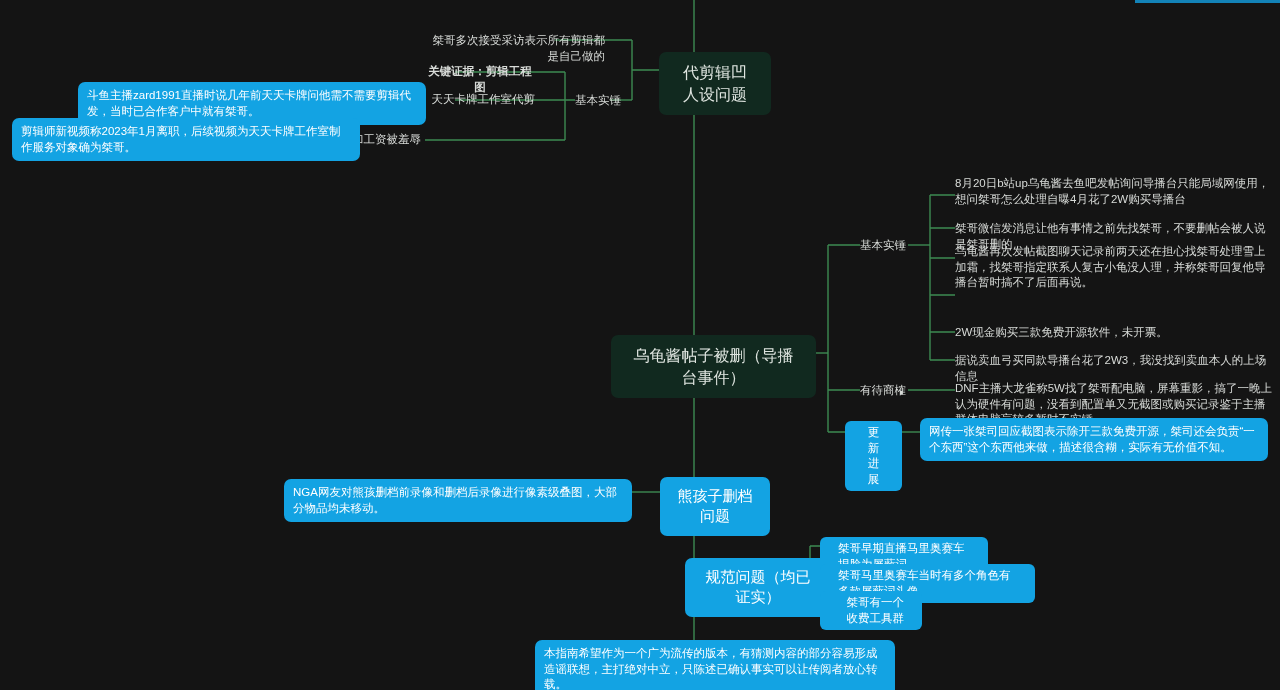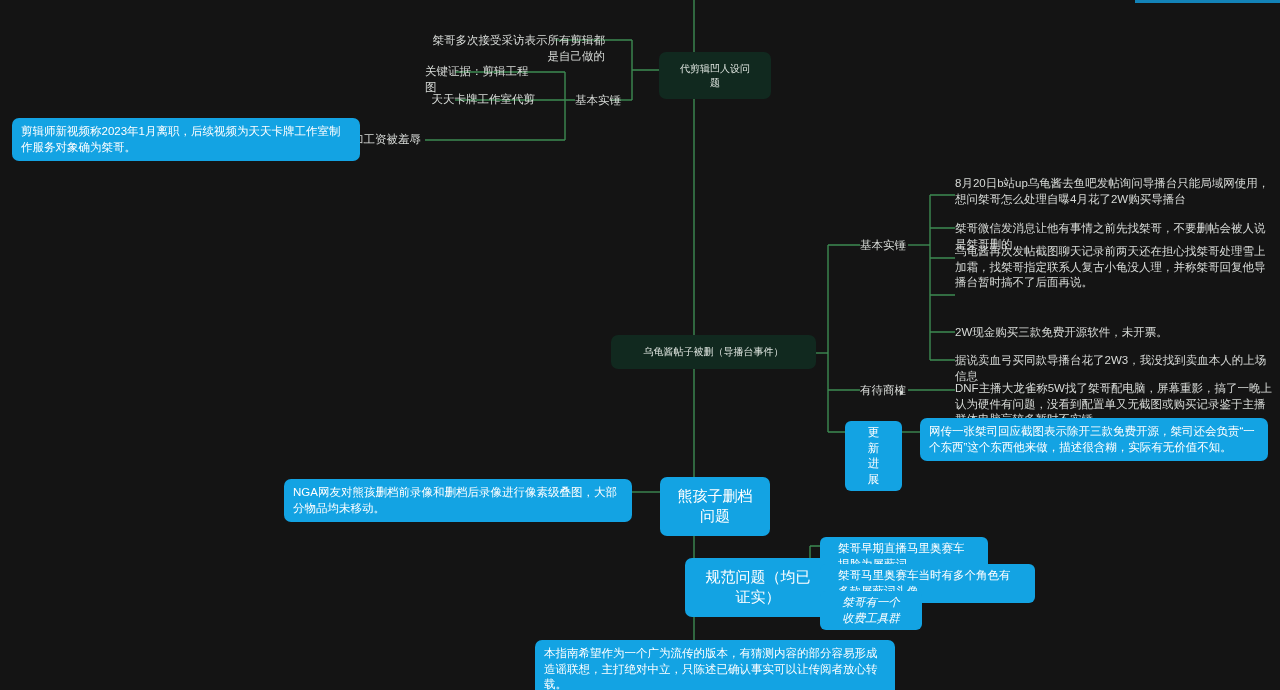--- a/index.html
+++ b/index.html
@@ -30,21 +30,21 @@
   
   .n-plain {
     color: #d8dbd8;
     font-size: 11.5px;
   }
   
   .n-green {
     background: #11291f;
     color: #dfe5e0;
     border-radius: 7px;
-    font-size: 10px;
+    font-size: 16px;
     padding: 10px 18px;
     text-align: center;
   }
   
   .n-blue {
     background: #13a3e3;
     color: #ffffff;
     border-radius: 7px;
     font-size: 11.5px;
     padding: 6px 9px;
@@ -121,26 +121,27 @@
       <path d="M800,573 L810,573"></path>
     </g>
   </svg>
 
   <div class="node n-green" style="left:659px; top:52px; width:112px;">代剪辑凹人设问题</div>
 
   <div class="node n-plain" style="left:425px; top:33px; width:180px; text-align:right;">桀哥多次接受采访表示所有剪辑都是自己做的</div>
 
   <div class="node n-plain" style="left:575px; top:93px;">基本实锤</div>
 
-  <div class="node n-plain" style="left:425px; top:64px; width:110px; text-align:left;">关键证据：剪辑工程图</div>
+  <div class="node n-plain" style="left:425px; top:64px; width:110px; text-align:center;font-weight:bold;">关键证据：剪辑工程图</div>
 
   <div class="node n-plain" style="left:425px; top:92px; width:110px; text-align:right;">天天卡牌工作室代剪</div>
 
   <div class="node n-plain" style="left:193px; top:132px; width:228px; text-align:right;">剪辑师线下找桀哥要求加工资被羞辱</div>
 
+  <div class="node n-blue" style="left:78px; top:82px; width:348px;">斗鱼主播zard1991直播时说几年前天天卡牌问他需不需要剪辑代发，当时已合作客户中就有桀哥。</div>
 
   <div class="node n-blue" style="left:12px; top:118px; width:348px;">剪辑师新视频称2023年1月离职，后续视频为天天卡牌工作室制作服务对象确为桀哥。</div>
 
   <div class="node n-green" style="left:611px; top:335px; width:205px;">乌龟酱帖子被删（导播台事件）</div>
 
   <div class="node n-plain" style="left:860px; top:238px;">基本实锤</div>
 
   <div class="node n-plain" style="left:955px; top:176px; width:318px;">8月20日b站up乌龟酱去鱼吧发帖询问导播台只能局域网使用，想问桀哥怎么处理自曝4月花了2W购买导播台</div>
 
   <div class="node n-plain" style="left:955px; top:221px; width:318px;">桀哥微信发消息让他有事情之前先找桀哥，不要删帖会被人说是桀哥删的</div>
@@ -163,17 +164,17 @@
   <div class="node n-blue-title" style="left:660px; top:477px; width:110px;">熊孩子删档问题</div>
 
   <div class="node n-blue" style="left:284px; top:479px; width:348px;">NGA网友对熊孩删档前录像和删档后录像进行像素级叠图，大部分物品均未移动。</div>
 
   <div class="node n-blue-title" style="left:641px; top:558px; width:146px;margin-left:44px;">规范问题（均已证实）</div>
 
   <div class="node n-blue-tag" style="left:820px; top:537px; width:168px; text-align:left;">桀哥早期直播马里奥赛车捏脸为屏蔽词</div>
 
   <div class="node n-blue-tag" style="left:820px; top:564px; width:215px; text-align:left;">桀哥马里奥赛车当时有多个角色有多款屏蔽词头像</div>
 
-  <div class="node n-blue-tag" style="left:820px; top:591px; width:102px; text-align:center;font-style:italic;">桀哥有一个收费工具群</div>
+  <div class="node n-blue-tag" style="left:820px; top:591px; width:102px; text-align:right;">桀哥有一个收费工具群</div>
 
   <div class="node n-blue" style="left:535px; top:640px; width:360px;">本指南希望作为一个广为流传的版本，有猜测内容的部分容易形成造谣联想，主打绝对中立，只陈述已确认事实可以让传阅者放心转载。</div>
 
 </div>
 
 </body></html>

